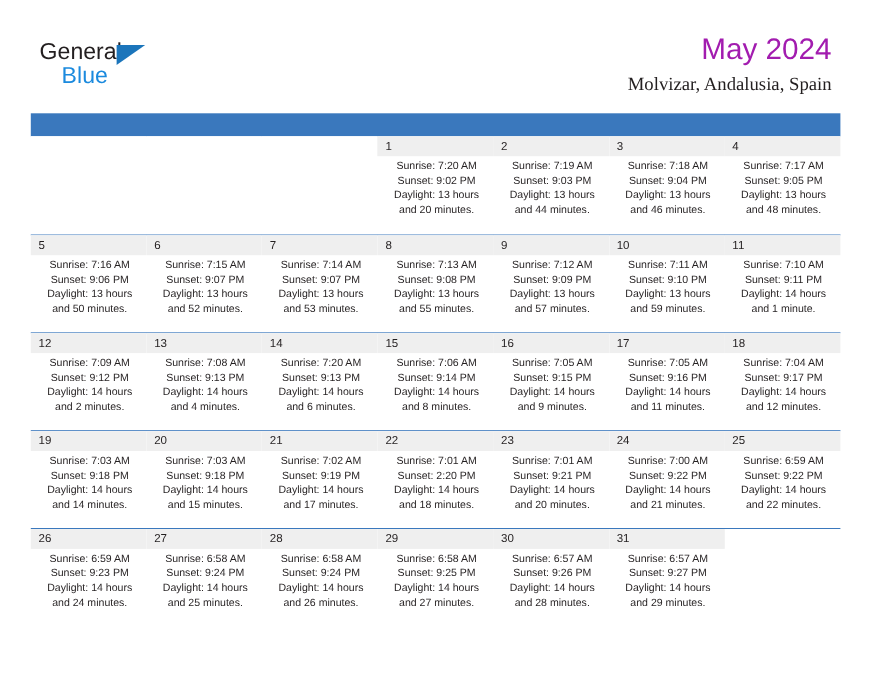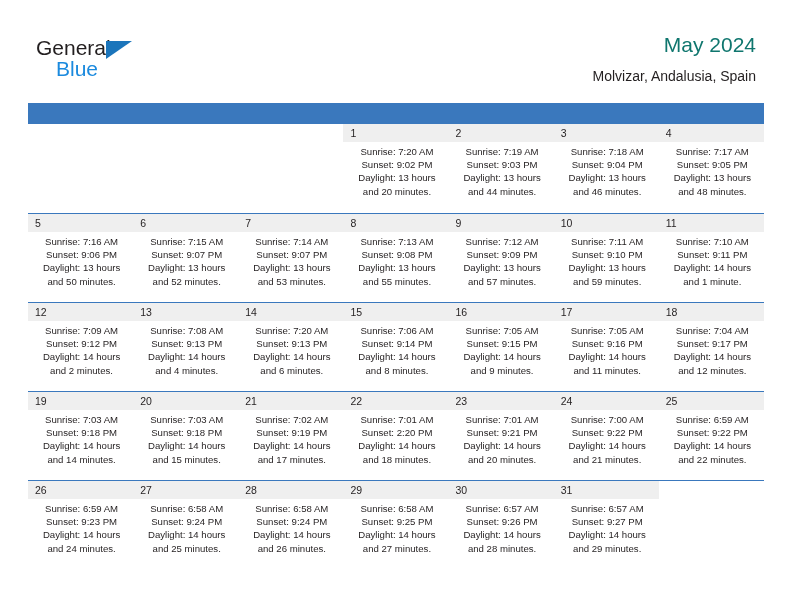--- a/index.html
+++ b/index.html
@@ -59,32 +59,32 @@
     font-family: "Liberation Sans", sans-serif;
   }
 
   .title-block {
     position: absolute;
     right: 36px;
     top: 30px;
     text-align: right;
   }
   .cal-title {
-    font-size: 21px;
-    color: #0f766e;
+    font-size: 27px;
+    color: #a21caf;
     line-height: 30px;
     font-weight: normal;
     font-family: "Liberation Sans", sans-serif;
   }
   .cal-subtitle {
     margin-top: 8px;
-    font-size: 14px;
+    font-size: 17px;
     color: #231f20;
     line-height: 17px;
-    font-family: Liberation Sans, sans-serif;
+    font-family: Liberation Serif, serif;
   }
 
   
   .calendar {
     position: absolute;
     left: 28px;
     top: 103px;
     width: 736px;
   }
   .dow-row {

